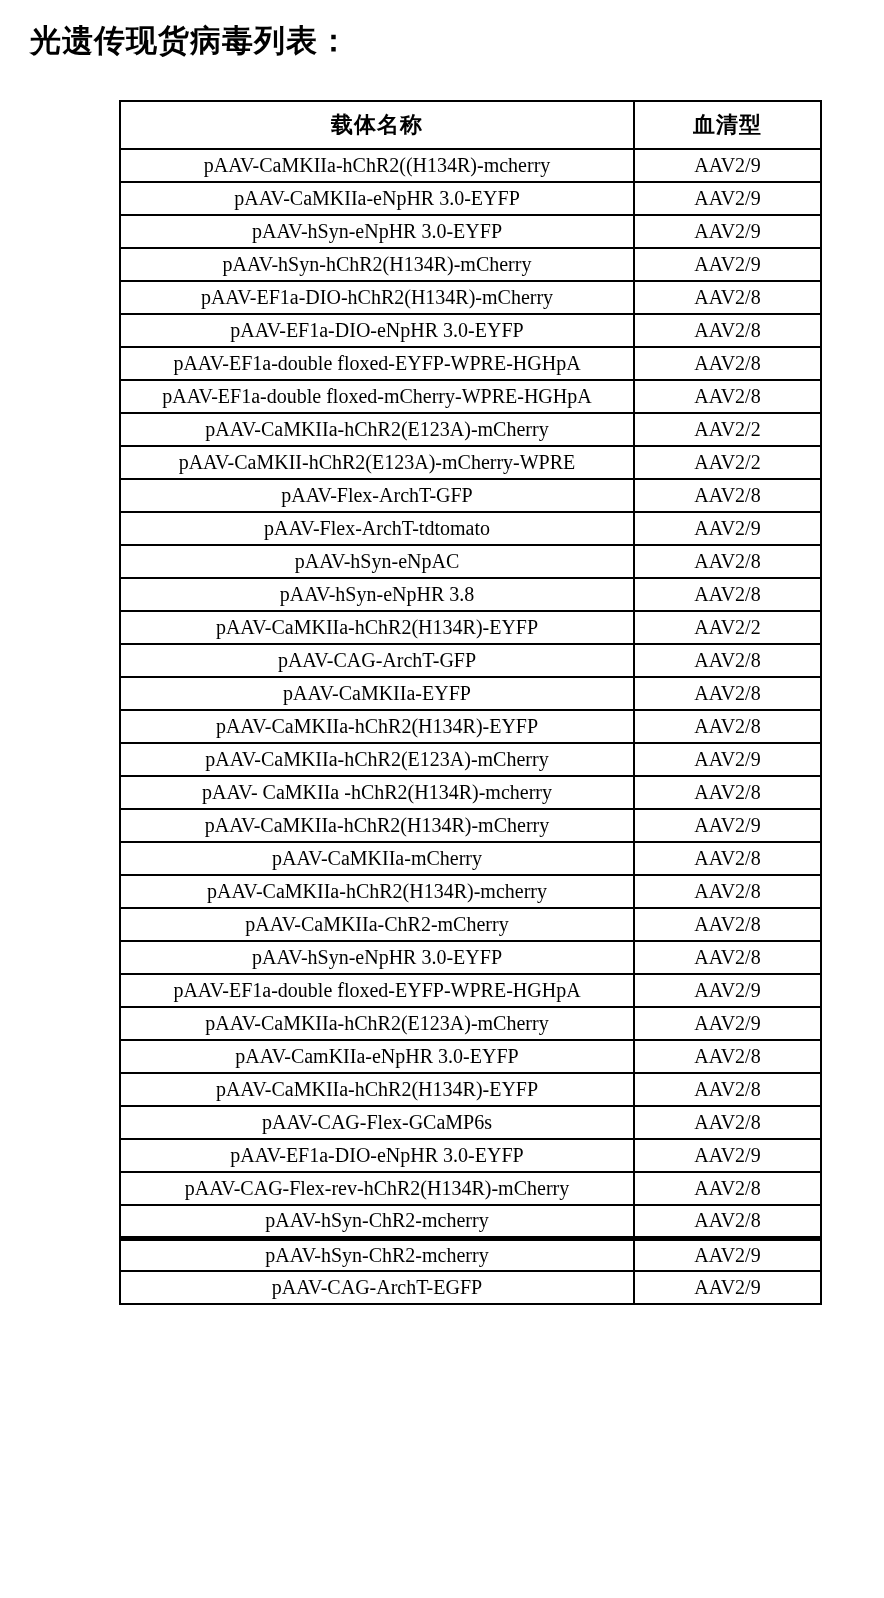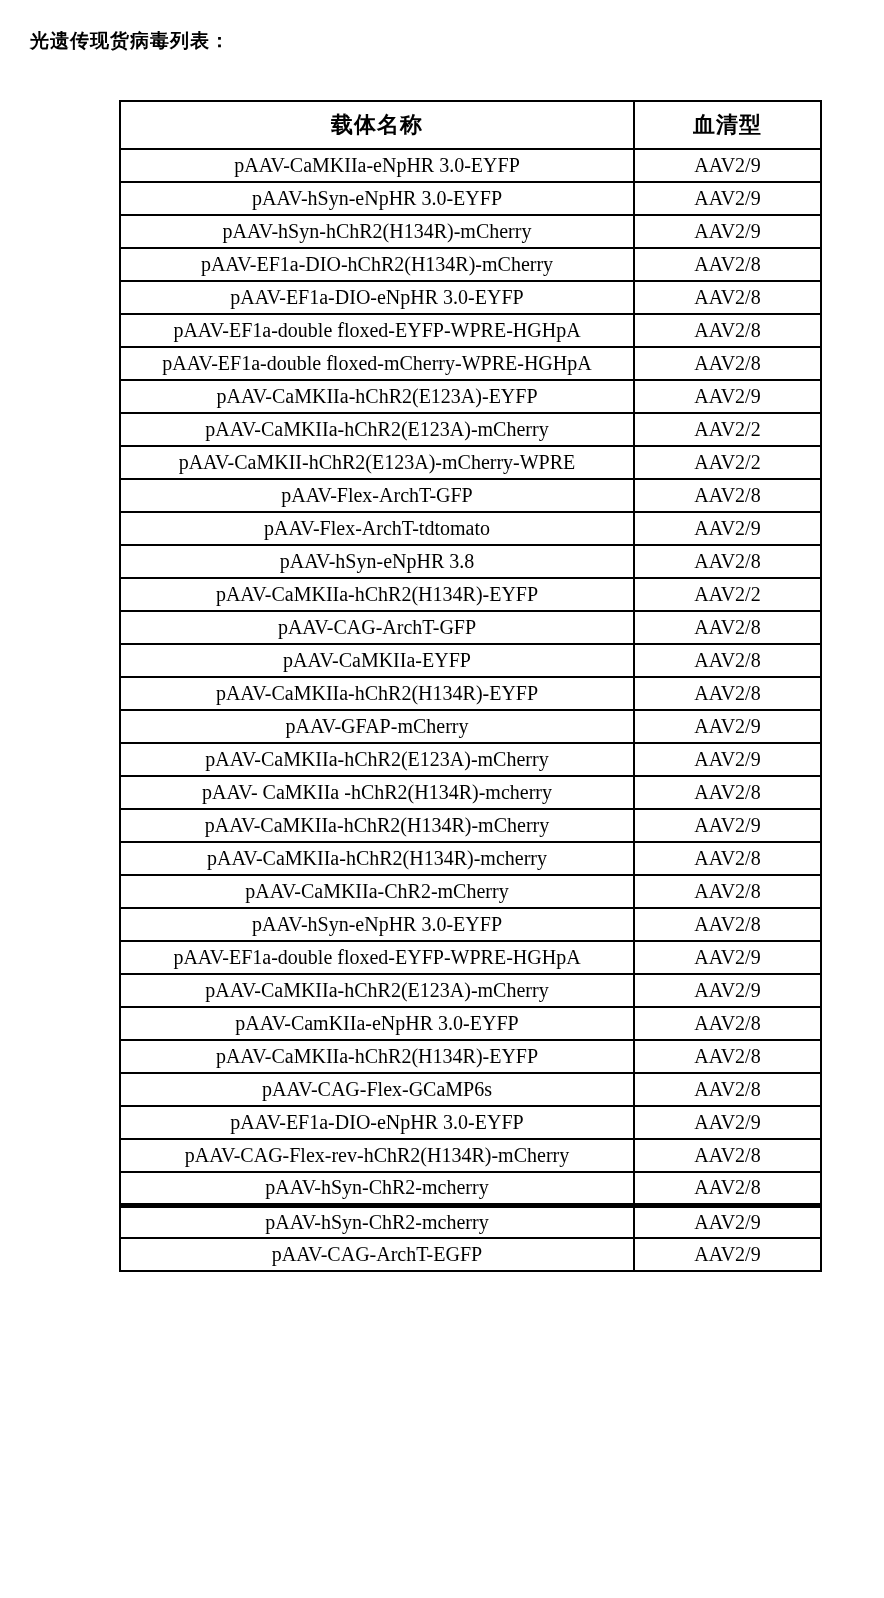--- a/index.html
+++ b/index.html
@@ -9,21 +9,21 @@
     background: #ffffff;
     color: #000000;
     font-family: "Liberation Serif", "DejaVu Serif", serif;
   }
   body {
     width: 884px;
     min-height: 1598px;
   }
   .page-title {
     font-weight: bold;
-    font-size: 19px;
+    font-size: 31px;
     line-height: 28px;
     padding: 27px 0 0 30px;
     letter-spacing: 1px;
   }
   table.virus-table {
     border-collapse: collapse;
     table-layout: fixed;
     width: 701px;
     margin: 45px 0 8px 119px;
   }
@@ -63,20 +63,24 @@
     <col class="serotype-col">
   </colgroup>
   <thead>
     <tr>
       <th>载体名称</th>
       <th>血清型</th>
     </tr>
   </thead>
   <tbody id="table-body">
       <tr>
+        <td>pAAV-CaMKIIa-hChR2((H134R)-mcherry</td>
+        <td>AAV2/9</td>
+      </tr>
+      <tr>
         <td>pAAV-CaMKIIa-eNpHR 3.0-EYFP</td>
         <td>AAV2/9</td>
       </tr>
       <tr>
         <td>pAAV-hSyn-eNpHR 3.0-EYFP</td>
         <td>AAV2/9</td>
       </tr>
       <tr>
         <td>pAAV-hSyn-hChR2(H134R)-mCherry</td>
         <td>AAV2/9</td>
@@ -89,76 +93,76 @@
         <td>pAAV-EF1a-DIO-eNpHR 3.0-EYFP</td>
         <td>AAV2/8</td>
       </tr>
       <tr>
         <td>pAAV-EF1a-double floxed-EYFP-WPRE-HGHpA</td>
         <td>AAV2/8</td>
       </tr>
       <tr>
         <td>pAAV-EF1a-double floxed-mCherry-WPRE-HGHpA</td>
         <td>AAV2/8</td>
-      </tr>
-      <tr>
-        <td>pAAV-CaMKIIa-hChR2(E123A)-EYFP</td>
-        <td>AAV2/9</td>
       </tr>
       <tr>
         <td>pAAV-CaMKIIa-hChR2(E123A)-mCherry</td>
         <td>AAV2/2</td>
       </tr>
       <tr>
         <td>pAAV-CaMKII-hChR2(E123A)-mCherry-WPRE</td>
         <td>AAV2/2</td>
       </tr>
       <tr>
         <td>pAAV-Flex-ArchT-GFP</td>
         <td>AAV2/8</td>
       </tr>
       <tr>
         <td>pAAV-Flex-ArchT-tdtomato</td>
         <td>AAV2/9</td>
       </tr>
       <tr>
+        <td>pAAV-hSyn-eNpAC</td>
+        <td>AAV2/8</td>
+      </tr>
+      <tr>
         <td>pAAV-hSyn-eNpHR 3.8</td>
         <td>AAV2/8</td>
       </tr>
       <tr>
         <td>pAAV-CaMKIIa-hChR2(H134R)-EYFP</td>
         <td>AAV2/2</td>
       </tr>
       <tr>
         <td>pAAV-CAG-ArchT-GFP</td>
         <td>AAV2/8</td>
       </tr>
       <tr>
         <td>pAAV-CaMKIIa-EYFP</td>
         <td>AAV2/8</td>
       </tr>
       <tr>
         <td>pAAV-CaMKIIa-hChR2(H134R)-EYFP</td>
         <td>AAV2/8</td>
       </tr>
       <tr>
-        <td>pAAV-GFAP-mCherry</td>
-        <td>AAV2/9</td>
-      </tr>
-      <tr>
         <td>pAAV-CaMKIIa-hChR2(E123A)-mCherry</td>
         <td>AAV2/9</td>
       </tr>
       <tr>
         <td>pAAV- CaMKIIa -hChR2(H134R)-mcherry</td>
         <td>AAV2/8</td>
       </tr>
       <tr>
         <td>pAAV-CaMKIIa-hChR2(H134R)-mCherry</td>
         <td>AAV2/9</td>
+      </tr>
+      <tr>
+        <td>pAAV-CaMKIIa-mCherry</td>
+        <td>AAV2/8</td>
       </tr>
       <tr>
         <td>pAAV-CaMKIIa-hChR2(H134R)-mcherry</td>
         <td>AAV2/8</td>
       </tr>
       <tr>
         <td>pAAV-CaMKIIa-ChR2-mCherry</td>
         <td>AAV2/8</td>
       </tr>
       <tr>

